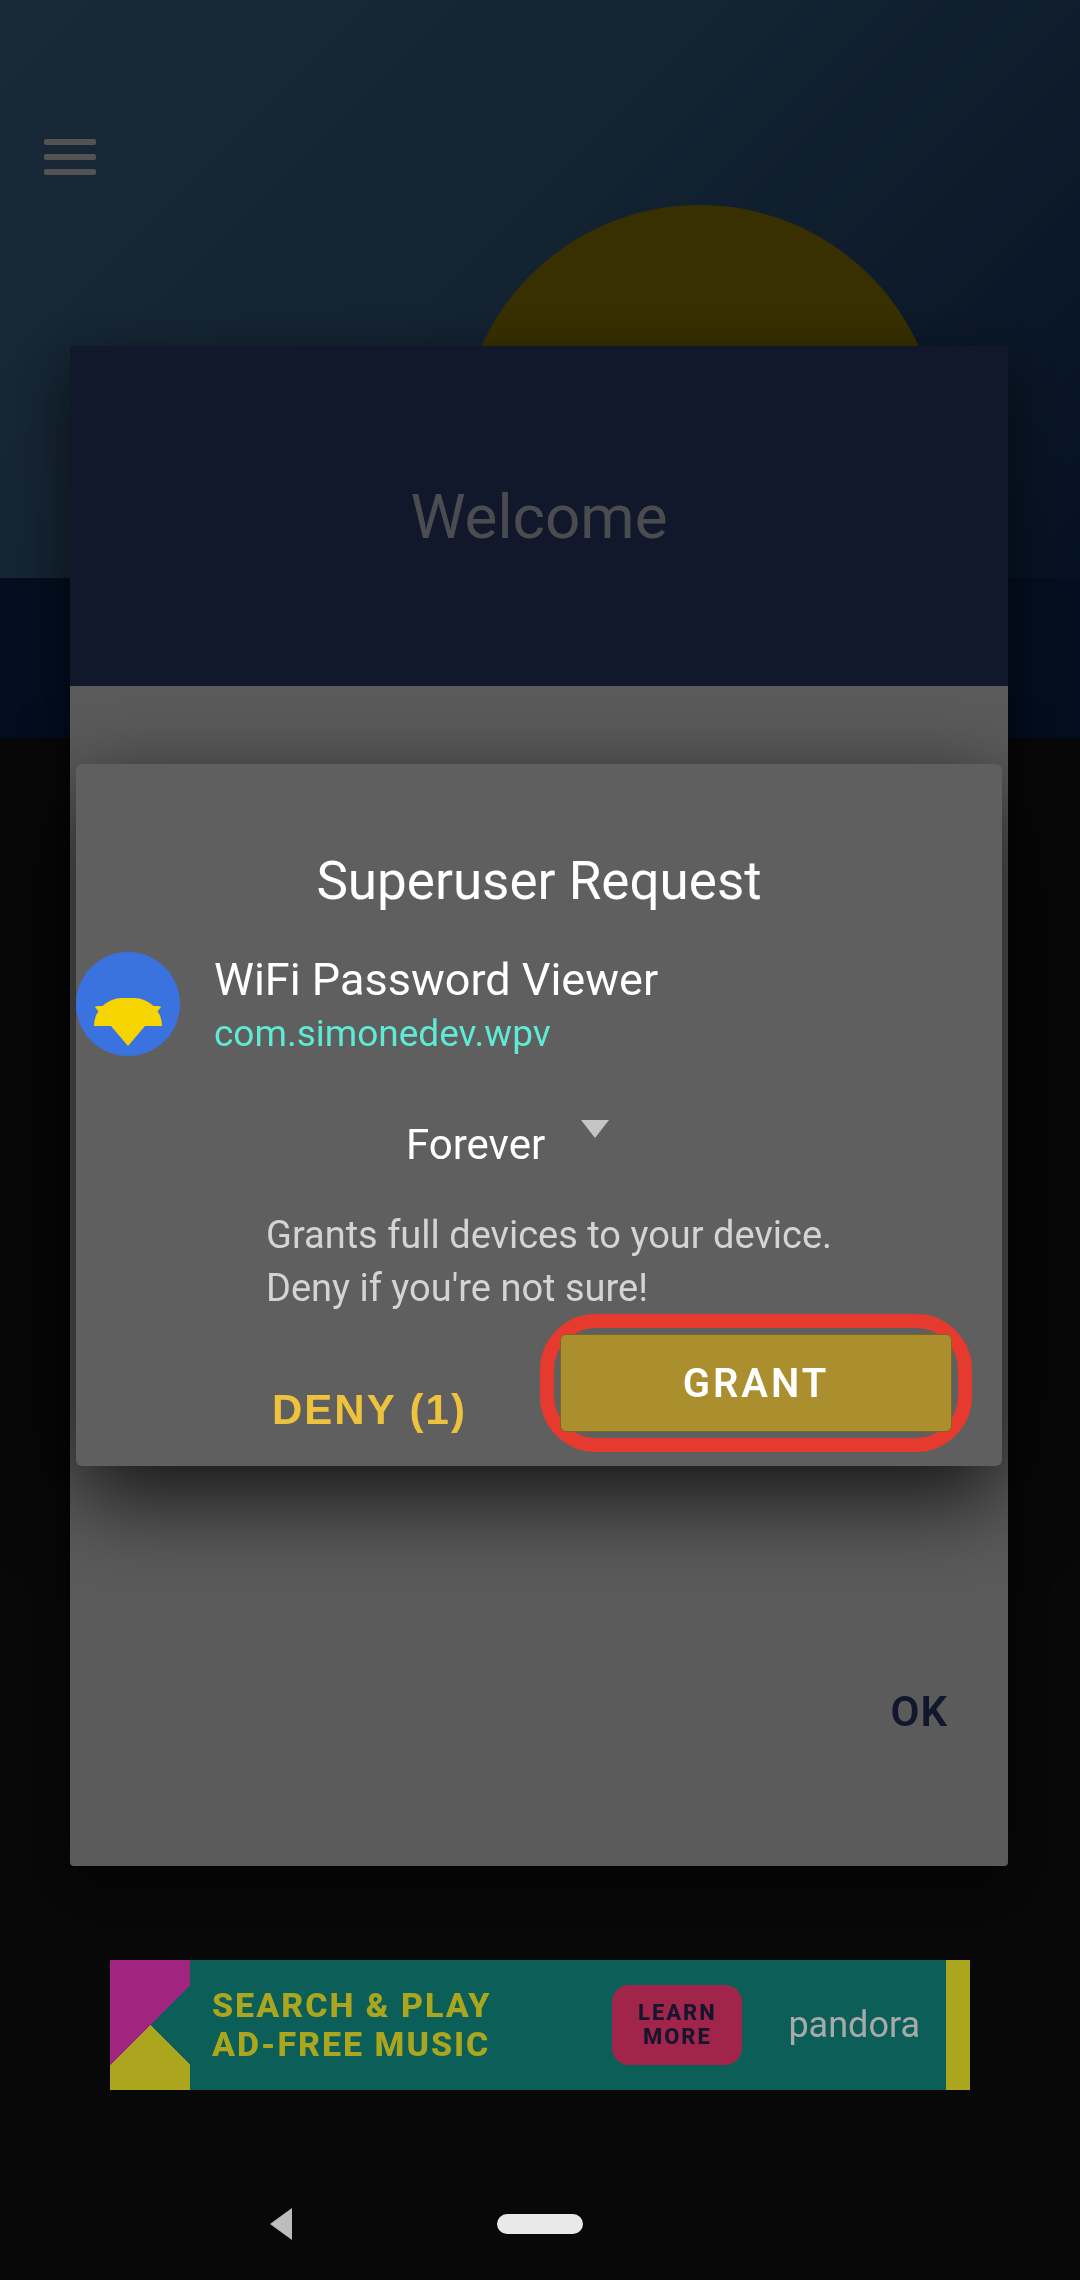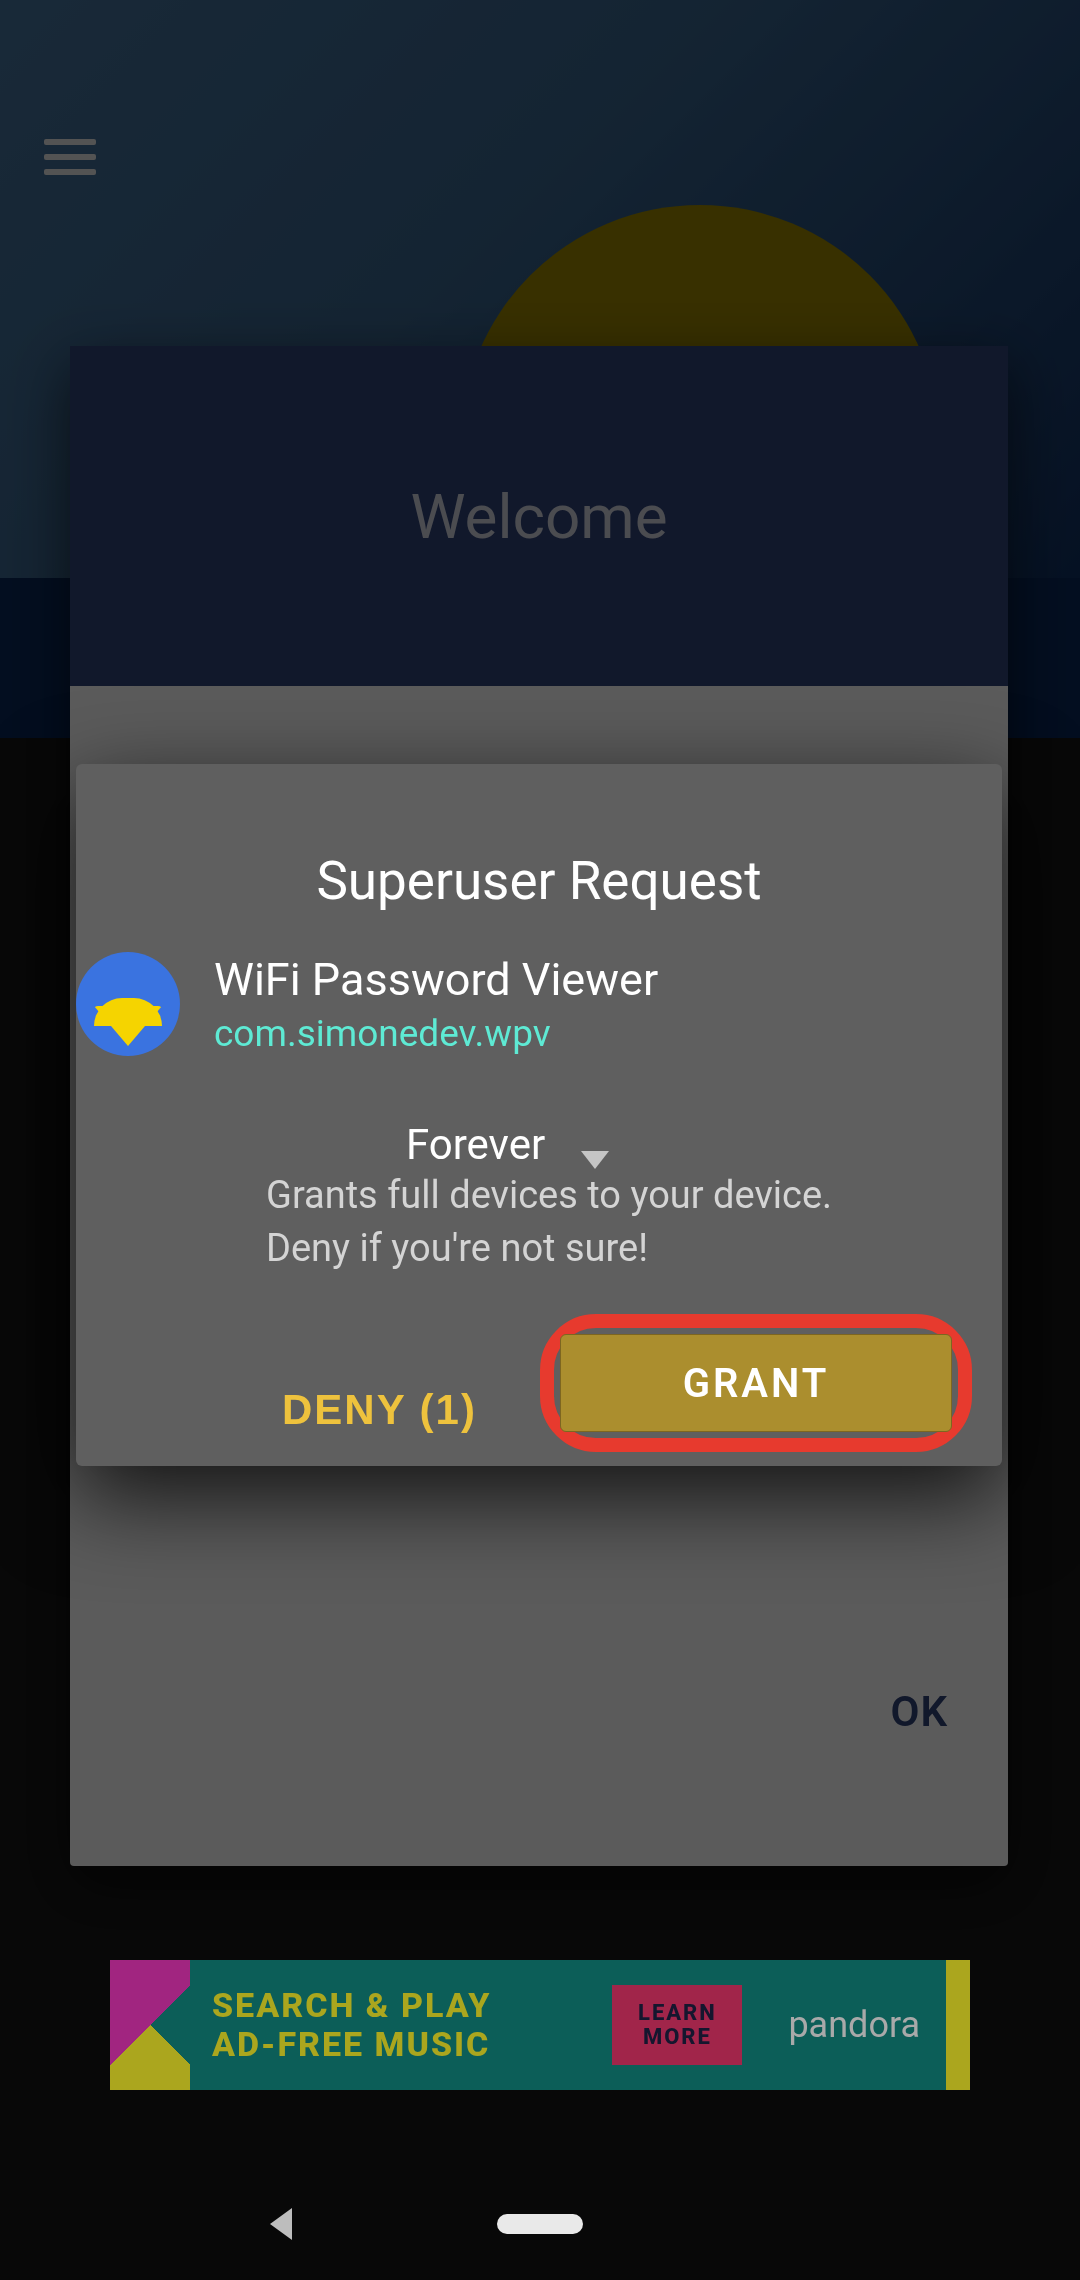--- a/index.html
+++ b/index.html
@@ -39,45 +39,45 @@
   .su-app-row { display:flex; align-items:center; gap: 34px; }
   .su-icon { width: 104px; height: 104px; border-radius: 50%; background:#3a73e0; position:relative; flex:0 0 auto; }
   .su-icon-fan { position:absolute; left:50%; top:52%; transform:translateX(-50%);
                  width:0; height:0; border-left: 34px solid transparent; border-right:34px solid transparent;
                  border-top: 40px solid #f5d400; border-radius: 4px;}
   .su-icon-fan::before { content:""; position:absolute; left:-34px; top:-48px; width:68px; height:28px;
                          background:#f5d400; border-radius: 40px 40px 0 0; }
   .su-app-text { display:flex; flex-direction:column; }
   .su-app-name { font-size:45px; color:#fff; font-weight:400; }
   .su-app-pkg  { font-size:37px; color:#5eead4; margin-top:6px; }
-  .su-duration { display:flex; align-items:flex-end; gap: 36px; padding-left: 330px; margin-top: 64px; }
+  .su-duration { display:flex; align-items:flex-start; gap: 36px; padding-left: 330px; margin-top: 64px; margin-bottom: 40px; }
   .su-duration-text { font-size:42px; color:#fff; }
   .dropdown-icon { width:0; height:0; border-left:14px solid transparent; border-right:14px solid transparent;
                    border-top:18px solid #c5c5c5; }
   .su-warn { padding-left: 190px; font-size:38px; line-height:1.4; color:#d4d4d4; }
 
   .su-actions { position:absolute; left:0; right:0; bottom: 32px; display:flex; 
-                padding: 0 70px 0 196px; margin-left: 10px; }
+                padding: 0 70px 0 196px; }
   .deny-btn { color:#eec23d; font-size:42px; font-weight:600; letter-spacing:2px; background:none; border:none; }
   .grant-wrap { position:absolute; right: 30px; bottom: 14px; border: 14px solid #e73a2e; border-radius: 56px;
                 padding: 6px; }
   .grant-btn { width: 392px; height: 98px; background:#ab8e2e; border: 1px solid #7d6620; border-radius: 6px;
                color:#fff; font-size:40px; font-weight:600; letter-spacing:3px; display:flex;
                align-items:center; justify-content:center; }
 
   
   .ad { position:absolute; left:110px; right:110px; top: 1960px; height:130px; background:#0f766e;
         display:flex; align-items:center; overflow:hidden; filter:brightness(0.8); }
   .ad-deco-l { width:80px; height:100%; background:linear-gradient(135deg,#c92ea0 0 50%, transparent 50%),
                linear-gradient(45deg,#d6d026 0 50%, transparent 50%); }
   .ad-text { flex:1; color:#d6d026; font-weight:800; font-size:34px; letter-spacing:2px; line-height:1.15;
              padding-left:22px; }
   .ad-cta { width:130px; height:80px; background:#c92e5d; color:#1a1c3a; font-size:22px; font-weight:800;
             display:flex; align-items:center; justify-content:center; text-align:center; line-height:1.1;
-            margin-right:20px; letter-spacing:2px;}
+            margin-right:20px; letter-spacing:2px;border-radius:17px;}
   .ad-logo { color:#d3d3d3; font-size:36px; font-weight:400; letter-spacing:0px; margin: 0 26px; }
   .ad-deco-r { width:24px; height:100%; background:#d6d026; }
 
   
   .navbar { position:absolute; left:0; right:0; bottom:0; height:112px; display:flex; align-items:center;
             justify-content:center; }
   .nav-back { position:absolute; left:270px; width:0; height:0; border-top:16px solid transparent;
               border-bottom:16px solid transparent; border-right:22px solid #bdbdbd; }
   .nav-pill { width:86px; height:20px; background:#e9e9e9; border-radius:10px; }
 </style>

